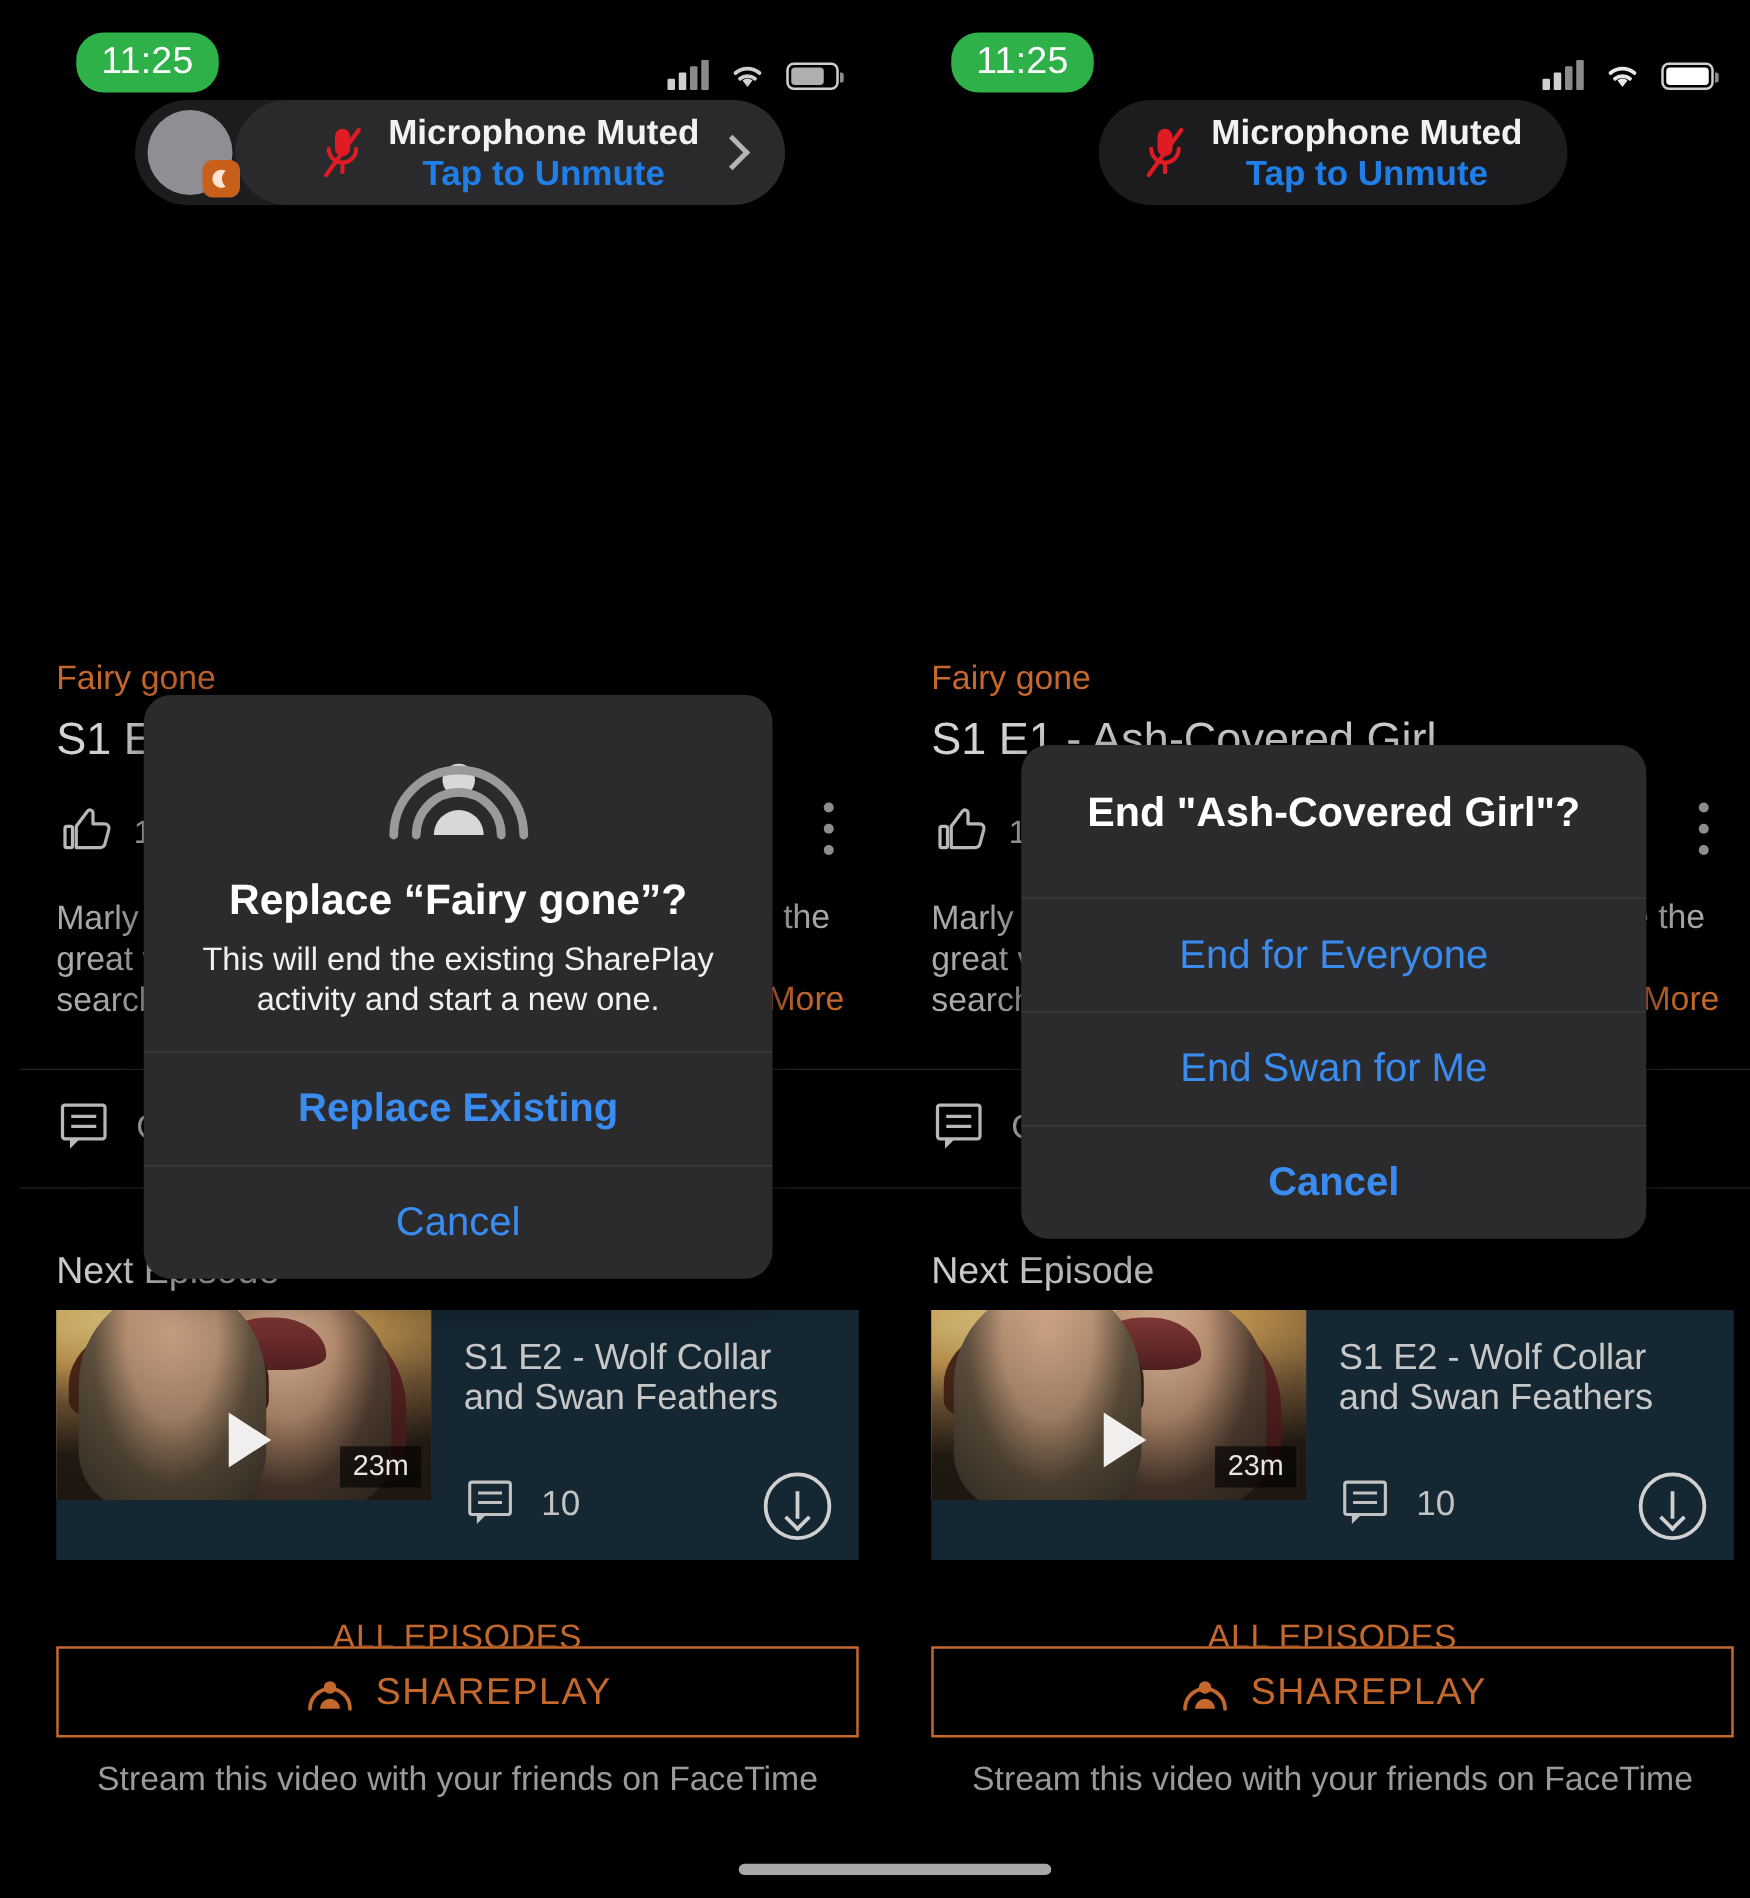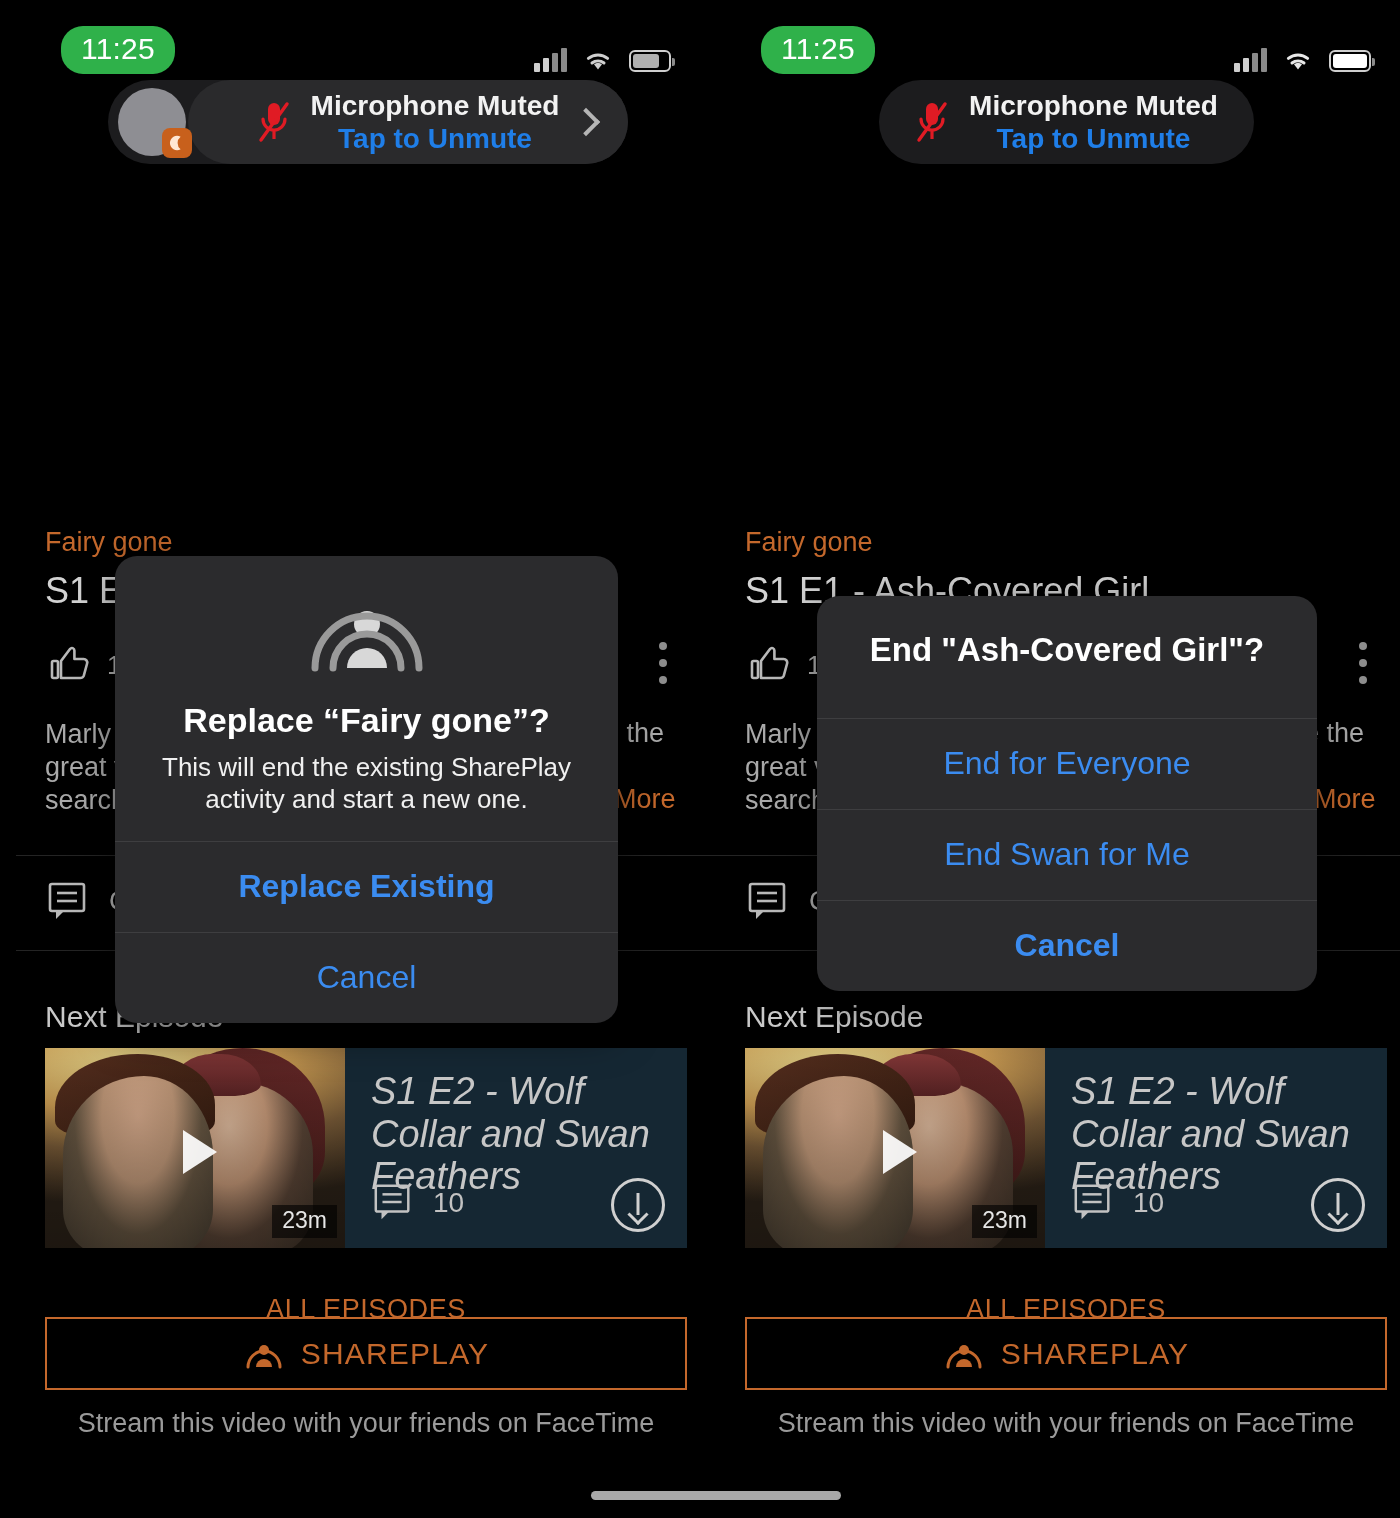--- a/index.html
+++ b/index.html
@@ -81,21 +81,21 @@
 
   .comment-row { position: absolute; left: 29px; top: 878px; display: flex; align-items: center; gap: 18px; }
   .comment-icon { width: 46px; height: 46px; }
   .comment-label { color: #b9b9b9; font-size: 27px; }
 
   .next-ep-head { position: absolute; left: 29px; top: 1000px; color: #c9c9c9; font-size: 30px; }
 
   
   .ep-card { position: absolute; left: 29px; top: 1048px; width: 642px; height: 200px;
              background: #152733; display: flex; overflow: hidden; }
-  .ep-thumb { position: relative; width: 300px; height: 200px; flex: 0 0 auto; overflow: hidden;
+  .ep-thumb { position: relative; width: 300px; height: 152px; flex: 0 0 auto; overflow: hidden;
               background: linear-gradient(160deg,#d7c07a 0%,#c49a58 22%,#8b6a45 46%,#4a3a2e 70%,#2a2218 100%); text-align: right; }
   .ep-thumb .sky { position:absolute; inset:0;
      background: radial-gradient(ellipse 140% 70% at 30% 8%, #e8d98e 0%, #d4a356 35%, #7e5f3a 62%, #2d2319 100%); }
   .ep-thumb .figA { position:absolute; left:18px; bottom:-8px; width:150px; height:180px;
      background: radial-gradient(ellipse at 50% 22%, #e0b292 0%, #caa07f 34%, #6b5a45 60%, #4a4033 100%);
      border-radius: 54% 46% 30% 30% / 44% 44% 26% 26%; }
   .ep-thumb .hairA { position:absolute; left:10px; top:6px; width:160px; height:82px;
      background: linear-gradient(150deg,#5b3120,#3a1f12); border-radius: 62% 58% 20% 22% / 78% 74% 22% 22%; }
   .ep-thumb .figB { position:absolute; left:118px; bottom:-6px; width:150px; height:172px;
      background: radial-gradient(ellipse at 44% 26%, #e7c2a4 0%, #cfa07e 32%, #5d4738 62%, #3e3328 100%);
@@ -105,21 +105,21 @@
      border-radius: 56% 54% 30% 34% / 60% 58% 34% 34%; }
   .ep-thumb .capB { position:absolute; left:128px; top:6px; width:88px; height:42px;
      background: linear-gradient(180deg,#8a3a3a,#5e2526); border-radius: 50% 50% 40% 40% / 80% 80% 30% 30%; }
   .ep-thumb .shade { position:absolute; inset:0; background: linear-gradient(180deg, rgba(0,0,0,0.08), rgba(0,0,0,0.35)); }
   .play-tri { position: absolute; left: 138px; top: 82px;
               width: 0; height: 0; border-left: 34px solid rgba(255,255,255,0.92);
               border-top: 22px solid transparent; border-bottom: 22px solid transparent; }
   .dur-badge { position: absolute; right: 8px; bottom: 10px; background: rgba(0,0,0,0.62);
                color: #e6e6e6; font-size: 23px; padding: 2px 10px 4px; }
   .ep-info { flex: 1 1 auto; position: relative; padding: 22px 20px 0 26px; }
-  .ep-info-title { color: #c7c7c7; font-size: 38px; line-height: 1.12; font-style: italic; }
+  .ep-info-title { color: #c7c7c7; font-size: 29px; line-height: 1.12; }
   .ep-comments { position: absolute; left: 26px; bottom: 22px; display: flex; align-items: center; gap: 16px; }
   .ep-comments .cc { color: #c2c2c2; font-size: 28px; }
   .dl-btn { position: absolute; right: 22px; bottom: 16px; width: 54px; height: 54px;
             border: 3px solid #d0d0d0; border-radius: 50%; }
   .dl-btn .arr { position:absolute; left:50%; top:12px; width:3px; height:22px; background:#d0d0d0; transform:translateX(-50%); }
   .dl-btn .arrh { position:absolute; left:50%; top:26px; width:15px; height:15px;
      border-right:3px solid #d0d0d0; border-bottom:3px solid #d0d0d0; transform:translate(-50%,0) rotate(45deg); }
 
   .all-eps { position: absolute; left: 0; top: 1294px; width: 700px; text-align: center;
              color: #c4682c; font-size: 27px; letter-spacing: 0.6px; }

